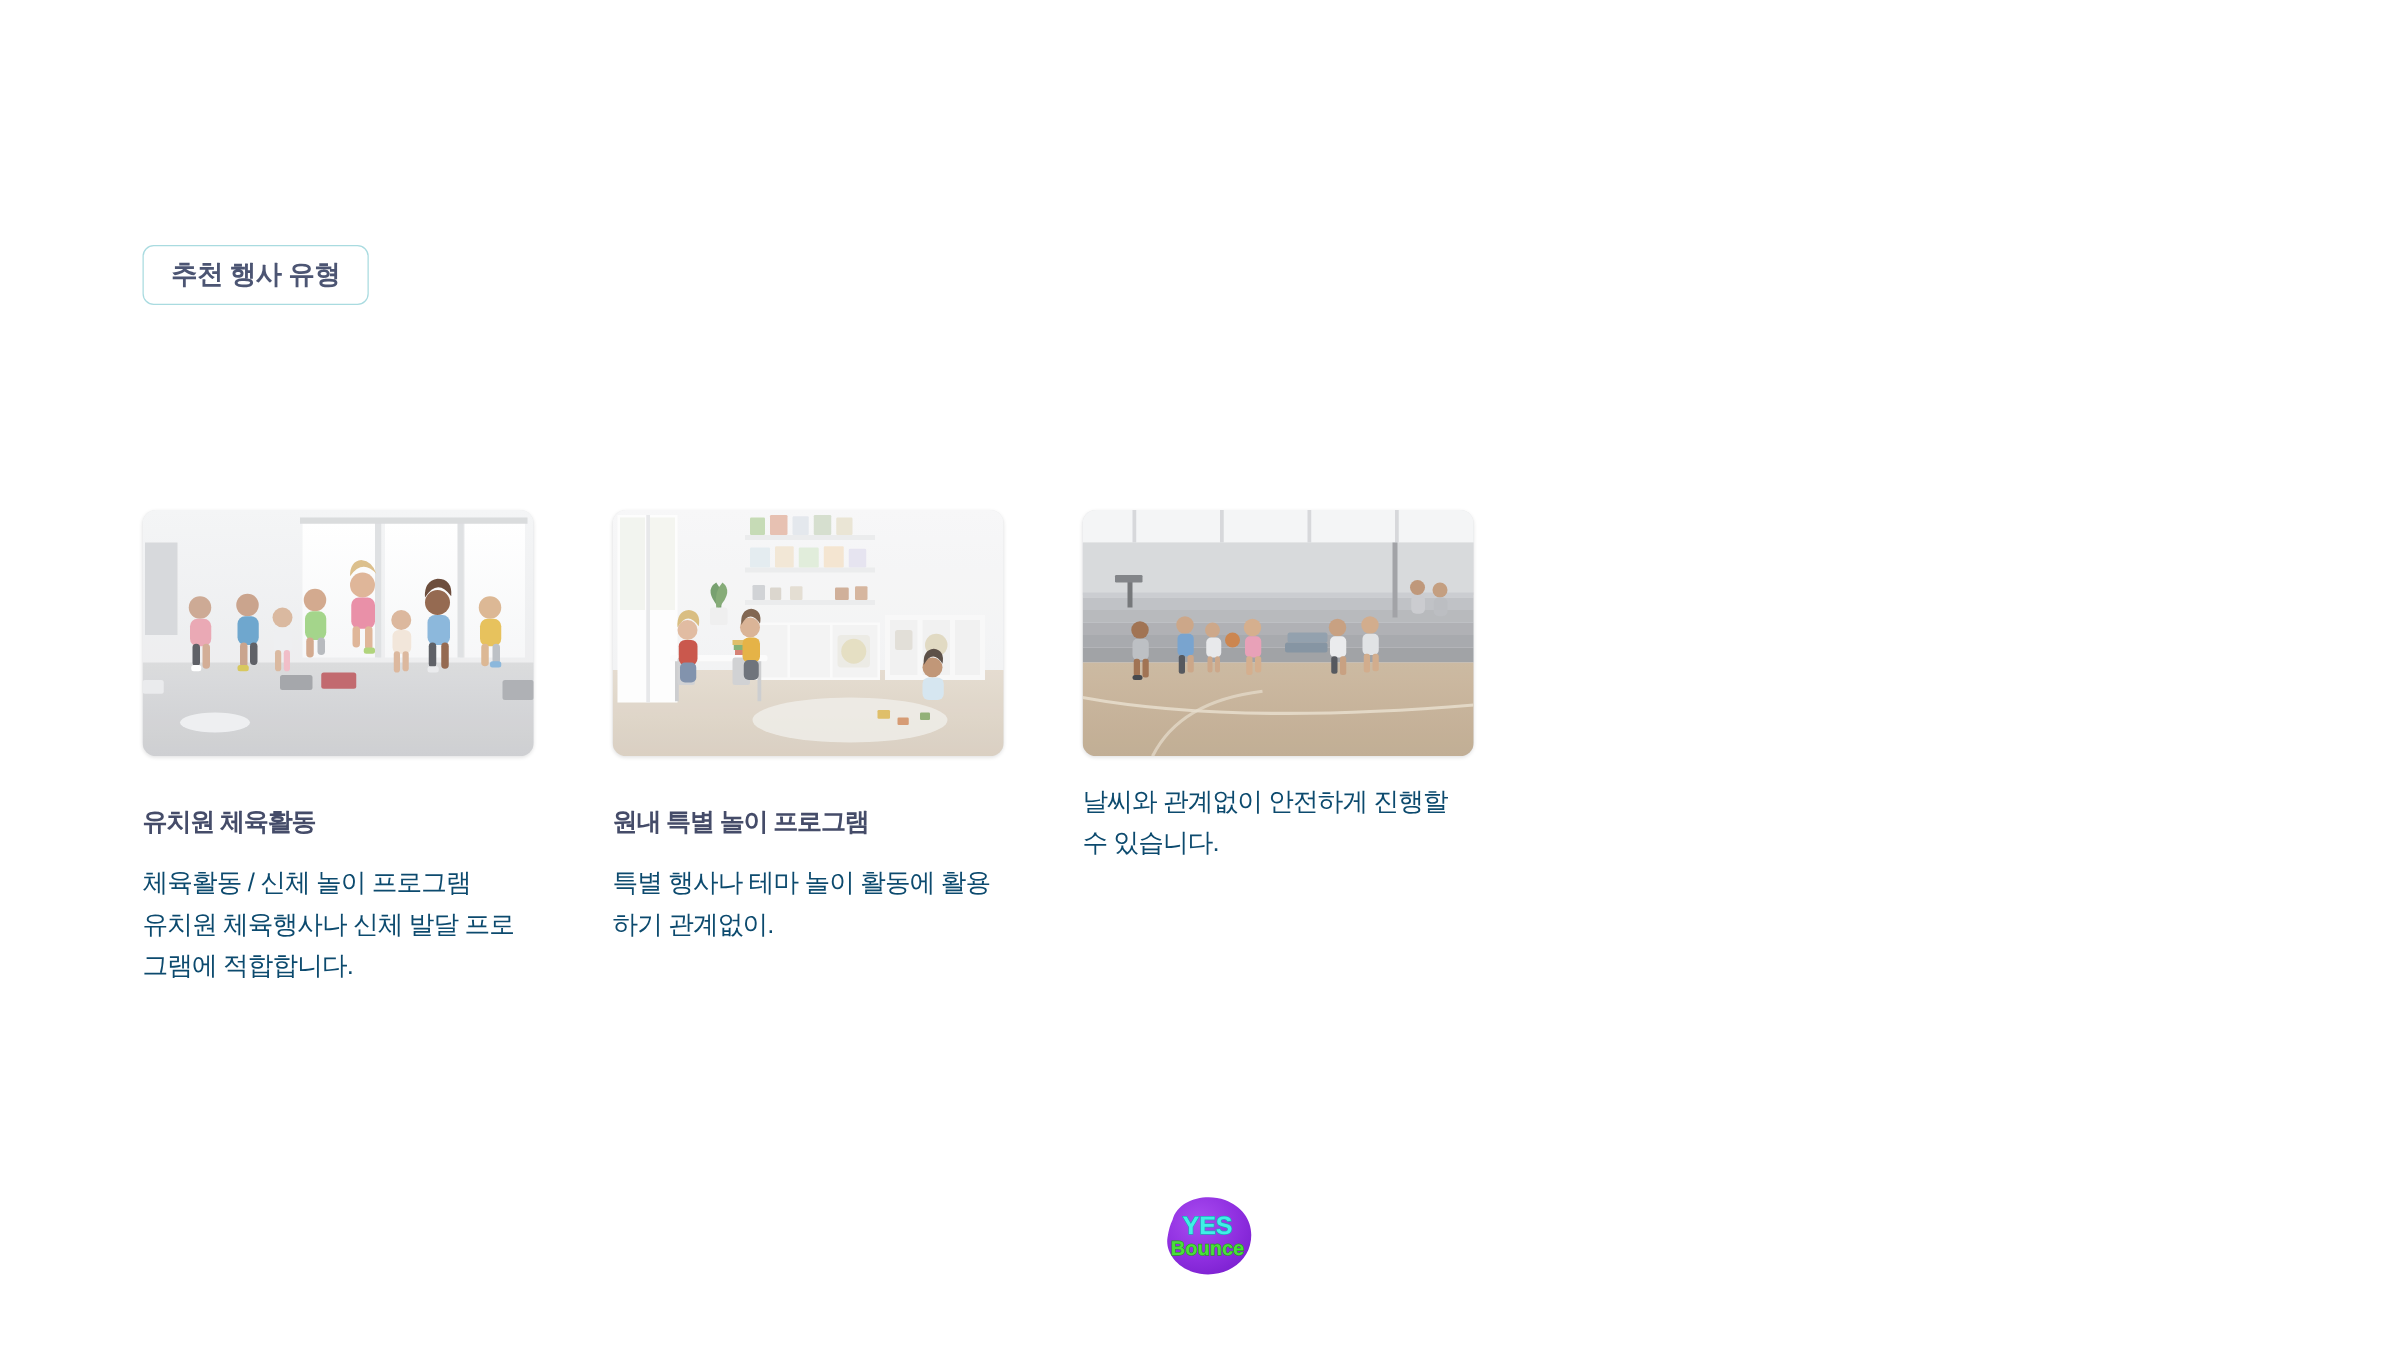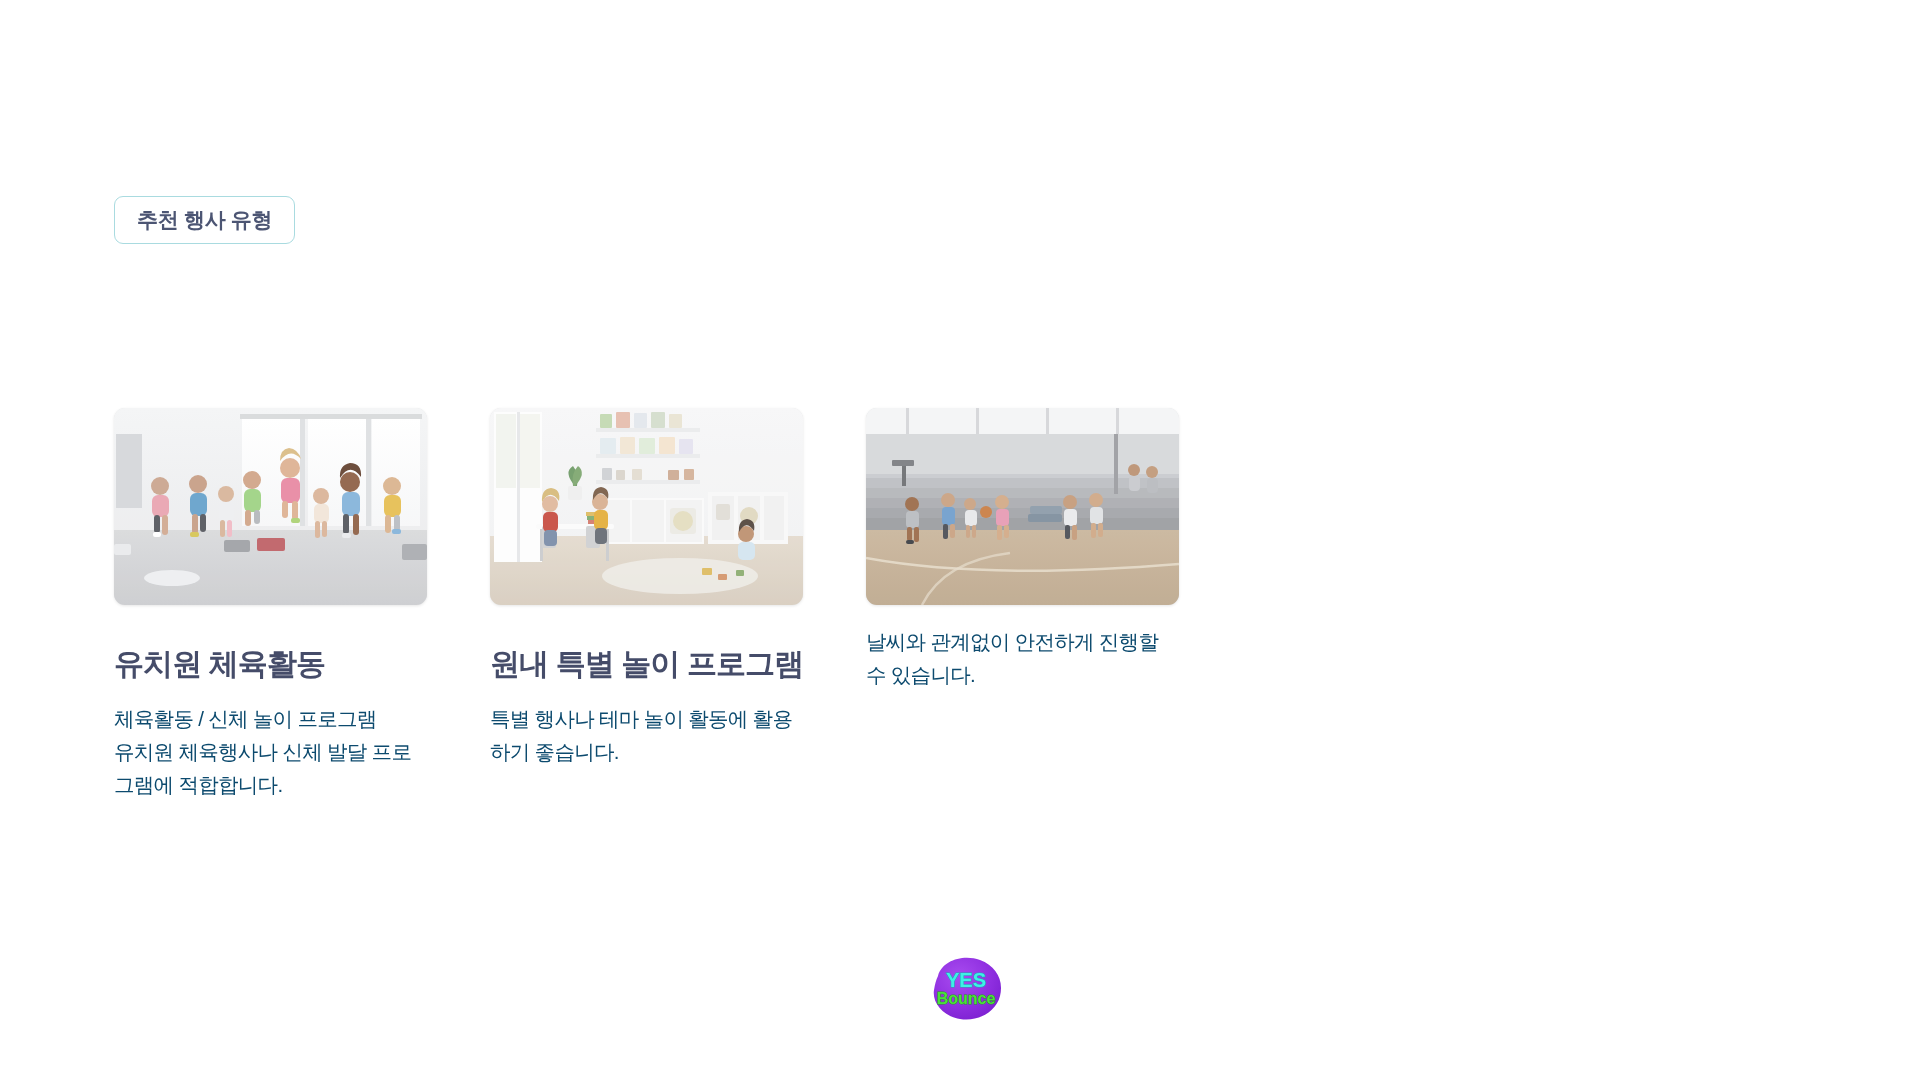--- a/index.html
+++ b/index.html
@@ -50,21 +50,21 @@
     border-radius:11px;
     overflow:hidden;
     position:relative;
     background:#e9eaec;
     box-shadow:0 1px 3px rgba(0,0,0,0.10);
   }
   .thumb svg { display:block; width:313px; height:197px; }
 
   .card-title {
     margin-top:42px;
-    font-size:30px;
+    font-size:20px;
     font-weight:800;
     color:#454c69;
     letter-spacing:-0.9px;
     line-height:1.15;
     white-space:nowrap;
   }
   .card-body {
     margin-top:20px;
     font-size:20.5px;
     font-weight:500;
@@ -278,21 +278,21 @@
 
           <ellipse cx="190" cy="168" rx="78" ry="18" fill="#eceae4" opacity="0.85"></ellipse>
           <rect x="212" y="160" width="10" height="7" rx="1" fill="#d9b34e"></rect>
           <rect x="228" y="166" width="9" height="6" rx="1" fill="#cf8a5b"></rect>
           <rect x="246" y="162" width="8" height="6" rx="1" fill="#7fa35f"></rect>
 
           <rect x="0" y="0" width="313" height="197" fill="#ffffff" opacity="0.16"></rect>
         </svg>
       </div>
       <div class="card-title">원내 특별 놀이 프로그램</div>
-      <div class="card-body">특별 행사나 테마 놀이 활동에 활용하기 좋습니다.</div>
+      <div class="card-body">특별 행사나 테마 놀이 활동에 활용하기 관계없이.</div>
     </div>
 
     <div class="card">
       <div class="thumb">
         <svg viewBox="0 0 313 197" preserveAspectRatio="none">
           <defs>
             <linearGradient id="g3wall" x1="0" y1="0" x2="0" y2="1">
               <stop offset="0%" stop-color="#e9eaec"></stop>
                 <stop offset="100%" stop-color="#dcdee1"></stop>
             </linearGradient>

